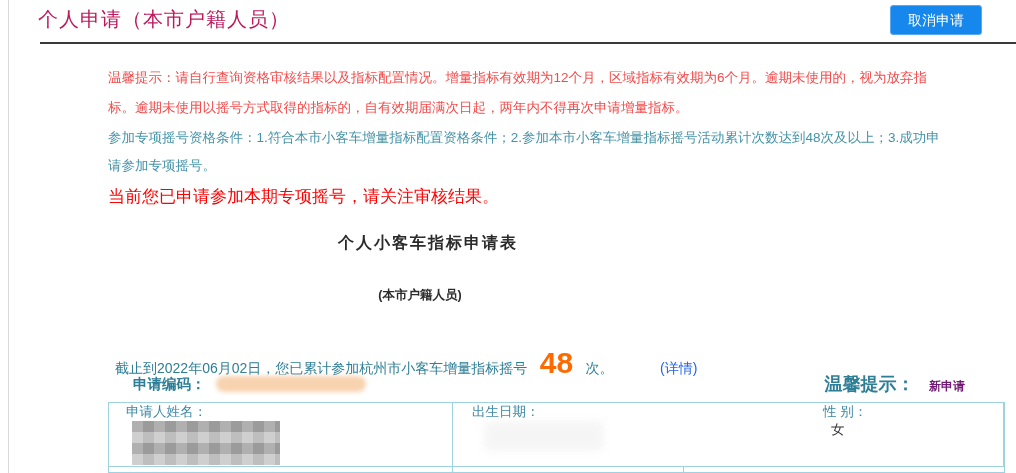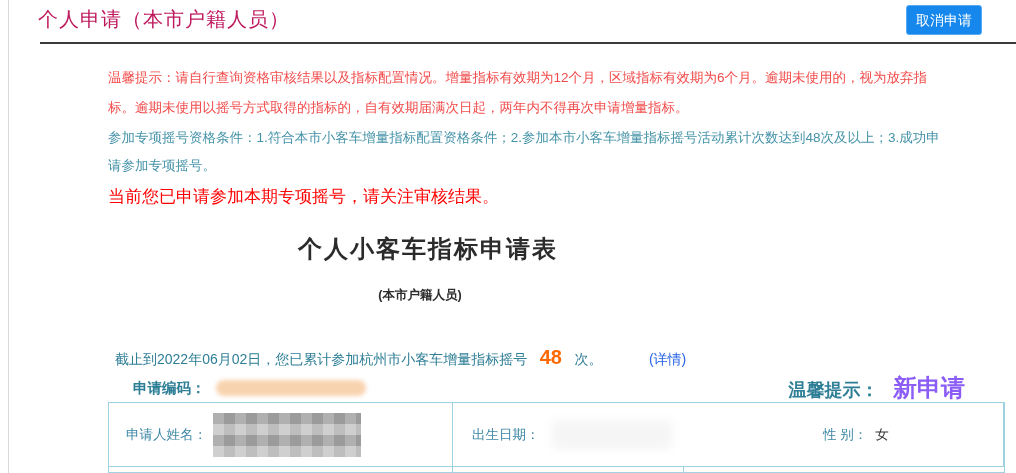--- a/index.html
+++ b/index.html
@@ -21,21 +21,21 @@
   .page-title {
     position: absolute;
     left: 38px; top: 6px;
     font-size: 20px;
     color: #be185d;
     letter-spacing: 1px;
   }
   .cancel-btn {
     position: absolute;
     right: 34px; top: 5px;
-    width: 76px; height: 30px;
+    width: 92px; height: 30px;
     background: #1687ec;
     border: 1px solid #59a9f2;
     border-radius: 3px;
     color: #ffffff;
     font-size: 14px;
     font-family: inherit;
     text-align: center;
     line-height: 28px;
     cursor: pointer;
   }
@@ -65,21 +65,21 @@
     font-size: 17px;
     line-height: 26px;
     color: #fd0000;
     margin-top: 4px;
   }
   .form-title {
     position: absolute;
     left: 0; top: 233px;
     width: 856px;
     text-align: center;
-    font-size: 24px;
+    font-size: 16px;
     font-weight: bold;
     color: #2b2b2b;
     letter-spacing: 2px;
   }
   .form-subtitle {
     position: absolute;
     left: 0; top: 287px;
     width: 840px;
     text-align: center;
     font-size: 12.5px;
@@ -90,21 +90,21 @@
     position: absolute;
     left: 115px; top: 346px;
     white-space: nowrap;
   }
   .stats-text {
     font-size: 14px;
     font-weight: normal;
     color: #2e7e96;
   }
   .stats-count {
-    font-size: 20px;
+    font-size: 30px;
     font-weight: bold;
     color: #ff6a00;
     margin: 0 8px;
   }
   .details-link {
     font-size: 14px;
     color: #2663e8;
     margin-left: 42px;
     text-decoration: none;
     cursor: pointer;
@@ -131,45 +131,45 @@
     background: #f8d3b0;
     filter: blur(2px);
   }
   .status-group { white-space: nowrap; }
   .status-label {
     font-size: 18px;
     font-weight: bold;
     color: #2e7e96;
   }
   .status-value {
-    font-size: 24px;
-    font-weight: bold;
-    color: #8b5cf6;
+    font-size: 12px;
+    font-weight: bold;
+    color: #701a75;
     margin-left: 10px;
   }
   .app-table {
     position: absolute;
     left: 108px; top: 402px;
     width: 897px; height: 71px;
     border: 1px solid #9fd2e0;
     background: #fff;
   }
   .table-row {
     display: flex;
     height: 64px;
     border-bottom: 1px solid #9fd2e0;
   }
   .table-row-partial {
     display: flex;
     height: 6px;
   }
   .cell {
     display: flex;
-    align-items: center;
     height: 100%;
+    flex-direction: column;
   }
   .cell-1 { width: 344px; padding-left: 17px; border-right: 1px solid #9fd2e0; }
   .cell-2 { width: 231px; padding-left: 50px; border-right: 1px solid #9fd2e0; }
   .cell-3 { flex: 1; padding-left: 19px; }
   .pcell-1 { width: 344px; border-right: 1px solid #9fd2e0; }
   .pcell-2 { width: 231px; border-right: 1px solid #9fd2e0; }
   .pcell-3 { flex: 1; }
   .cell-label {
     font-size: 13.5px;
     color: #3c87a3;

